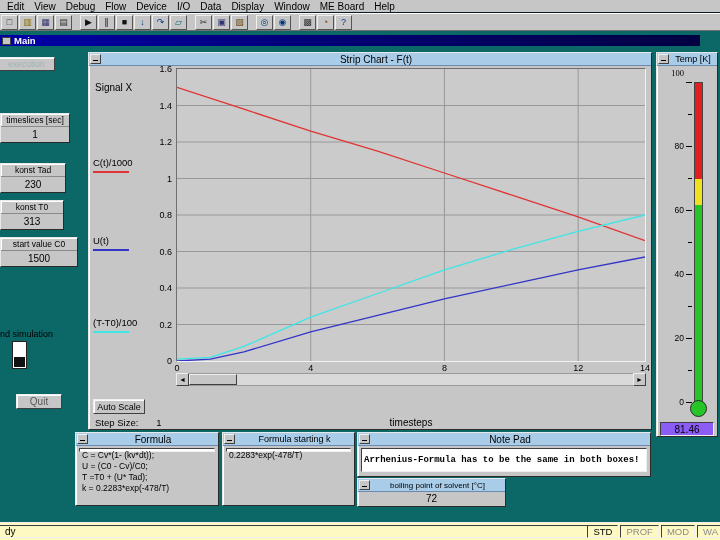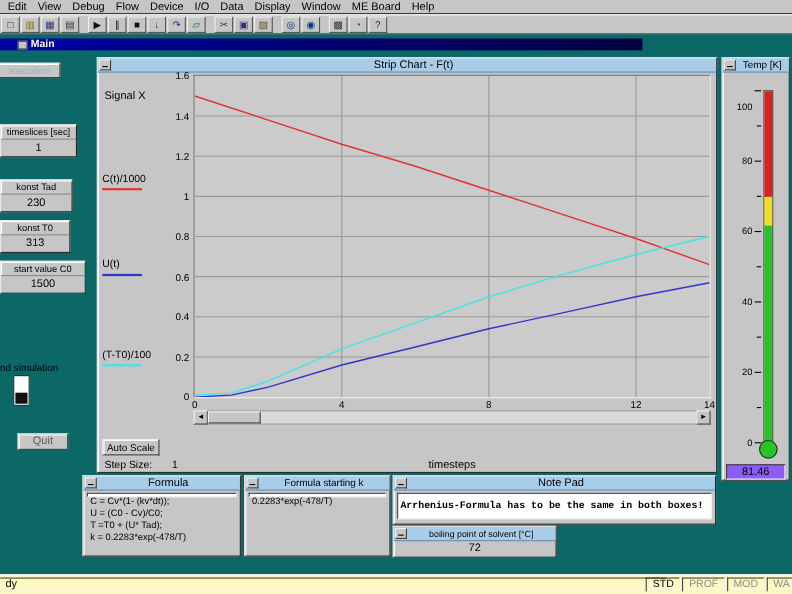--- a/index.html
+++ b/index.html
@@ -11,23 +11,23 @@
   .menubar { position:absolute; top:0; left:0; width:720px; height:13px; background:#c6c6c6;
              border-bottom:1px solid #0f172a; display:flex; align-items:center; padding-left:2px; }
   .menu-item { font-size:10px; padding:0 5px; line-height:13px; color:#000; white-space:nowrap; }
   .toolbar { position:absolute; top:13px; left:0; width:720px; height:18px; background:#c6c6c6;
              border-top:1px solid #ffffff; border-bottom:1px solid #6f6f6f;
              display:flex; align-items:center; padding-left:1px; gap:1px; }
   .tool-btn { display:inline-block; width:17px; height:15px; background:#c6c6c6;
               border:1px solid; border-color:#efefef #555 #555 #efefef;
               font-size:9px; line-height:13px; text-align:center; overflow:hidden; }
   .tool-sep { display:inline-block; width:6px; height:15px; }
-  .mdi-titlebar { position:absolute; top:35px; left:0; width:584px; height:11px;
+  .mdi-titlebar { position:absolute; top:35px; left:0; width:700px; height:11px;
                   background:linear-gradient(90deg,#0000a8 0%,#000078 45%,#000042 100%);
-                  display:flex; align-items:center; gap:3px; padding-left:16px; }
+                  display:flex; align-items:center; gap:3px; padding-left:2px; }
   .mdi-icon { width:9px; height:8px; background:#c6c6c6; border:1px solid #404040; display:inline-block; }
   .mdi-title { color:#fff; font-size:9.5px; font-weight:bold; line-height:11px; }
 
   
   .workspace { position:absolute; top:46px; left:0; width:720px; height:476px; background:#0c6767; }
 
   .btn95 { background:#c6c6c6; border:1px solid; border-color:#efefef #404040 #404040 #efefef;
            box-shadow:inset 1px 1px 0 #fff; font-family:inherit; }
   .sunken { border:1px solid; border-color:#404040 #efefef #efefef #404040; }
 
@@ -280,21 +280,21 @@
           <div class="tminor" style="top: 304px;"></div>
           <div class="tmajor" style="top: 272px;"></div>
           <div class="tminor" style="top: 240px;"></div>
           <div class="tmajor" style="top: 208px;"></div>
           <div class="tminor" style="top: 176px;"></div>
           <div class="tmajor" style="top: 144px;"></div>
           <div class="tminor" style="top: 112px;"></div>
           <div class="tmajor" style="top: 80px;"></div>
           <div class="tminor" style="top: 48px;"></div>
           <div class="tmajor" style="top: 16px;"></div>
-          <div class="tlabel" style="top: 26px;">100</div>
+          <div class="tlabel" style="top: 2px; font-family: Liberation Serif, serif;">100</div>
           <div class="tlabel" style="top: 75px;">80</div>
           <div class="tlabel" style="top: 139px;">60</div>
           <div class="tlabel" style="top: 203px;">40</div>
           <div class="tlabel" style="top: 267px;">20</div>
           <div class="tlabel" style="top: 331px;">0</div>
         </div>
     </div>
 
     <div class="win formula-win">
       <div class="titlebar">

